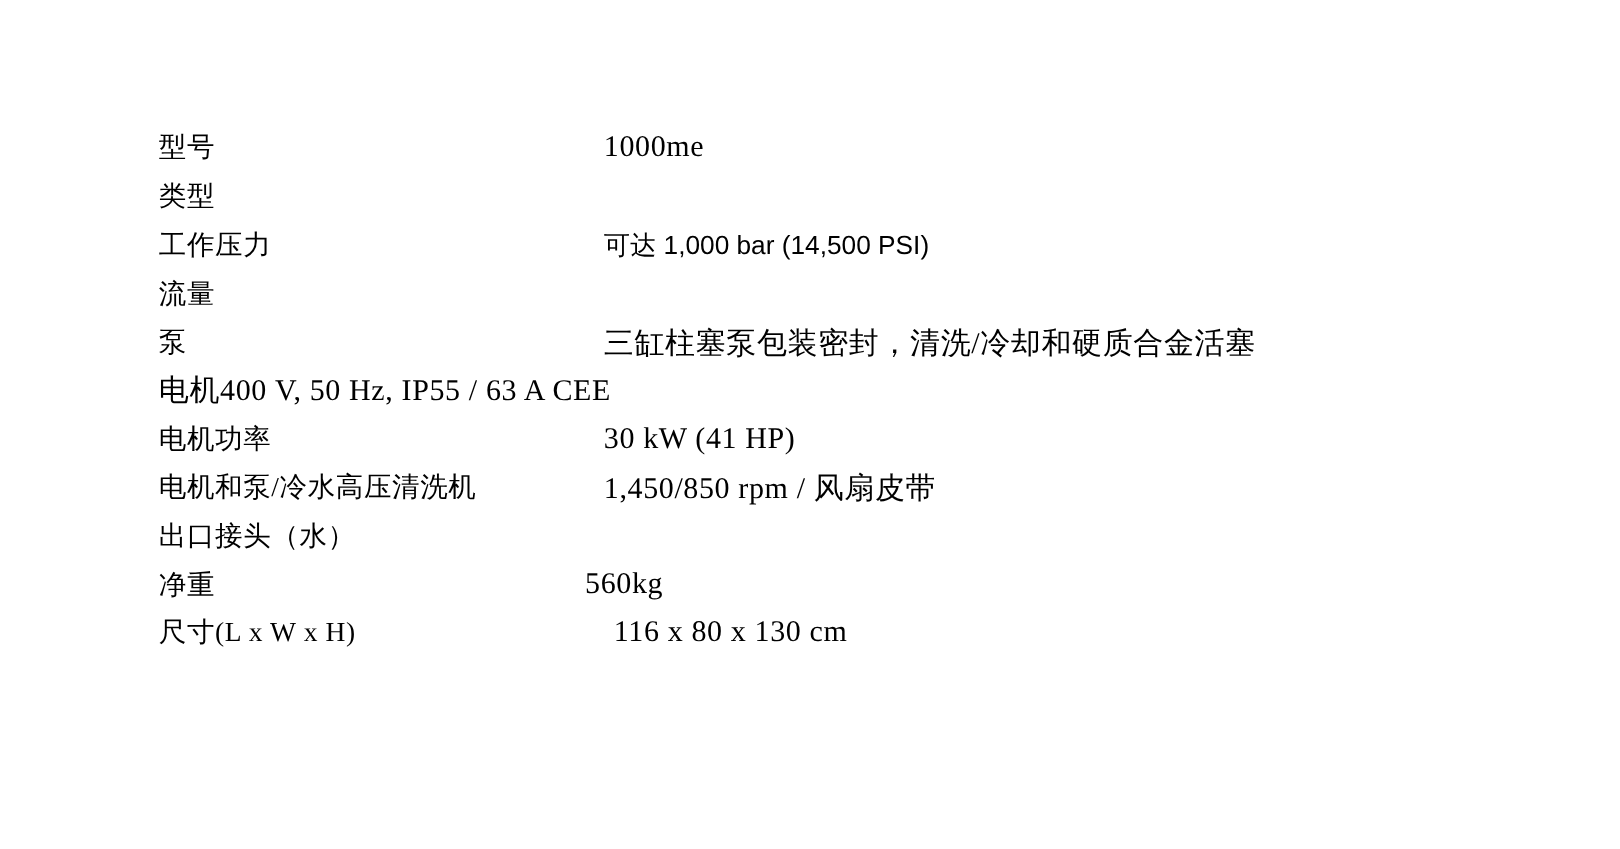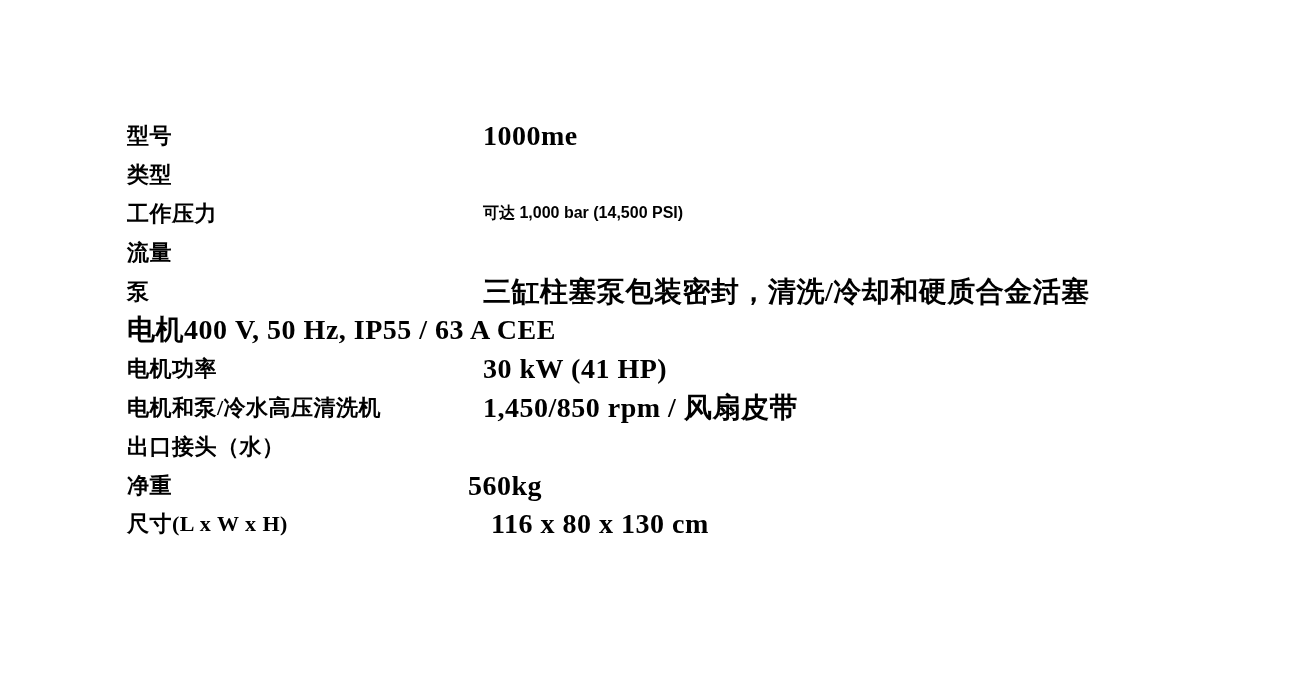--- a/index.html
+++ b/index.html
@@ -11,43 +11,42 @@
     height: 679px;
     background: #ffffff;
     overflow: hidden;
     position: relative;
     color: #000000;
     font-family: "Liberation Serif", "DejaVu Serif", serif;
   }
   .spec-table {
     position: absolute;
     left: 127px;
-    top: 117px;
-    font-weight: bold;
+    top: 99px;
   }
   .spec-row {
     display: flex;
     align-items: center;
     height: 38.8px;
     white-space: nowrap;
   }
   .spec-label {
     width: 356px;
     flex: 0 0 356px;
     font-size: 22px;
     letter-spacing: 0.5px;
   }
   .spec-value {
-    font-size: 28px;
+    font-size: 24px;
     letter-spacing: 0.5px;
   }
   
   .spec-row:nth-child(3) .spec-value {
     font-family: "Liberation Sans", "DejaVu Sans", sans-serif;
-    font-size: 16px;
+    font-size: 21px;
     letter-spacing: 0px;
   }
   
   .spec-row:nth-child(10) .spec-value {
     margin-left: -15px;
   }
   
   .spec-row:nth-child(11) .spec-value {
     margin-left: 8px;
   }

